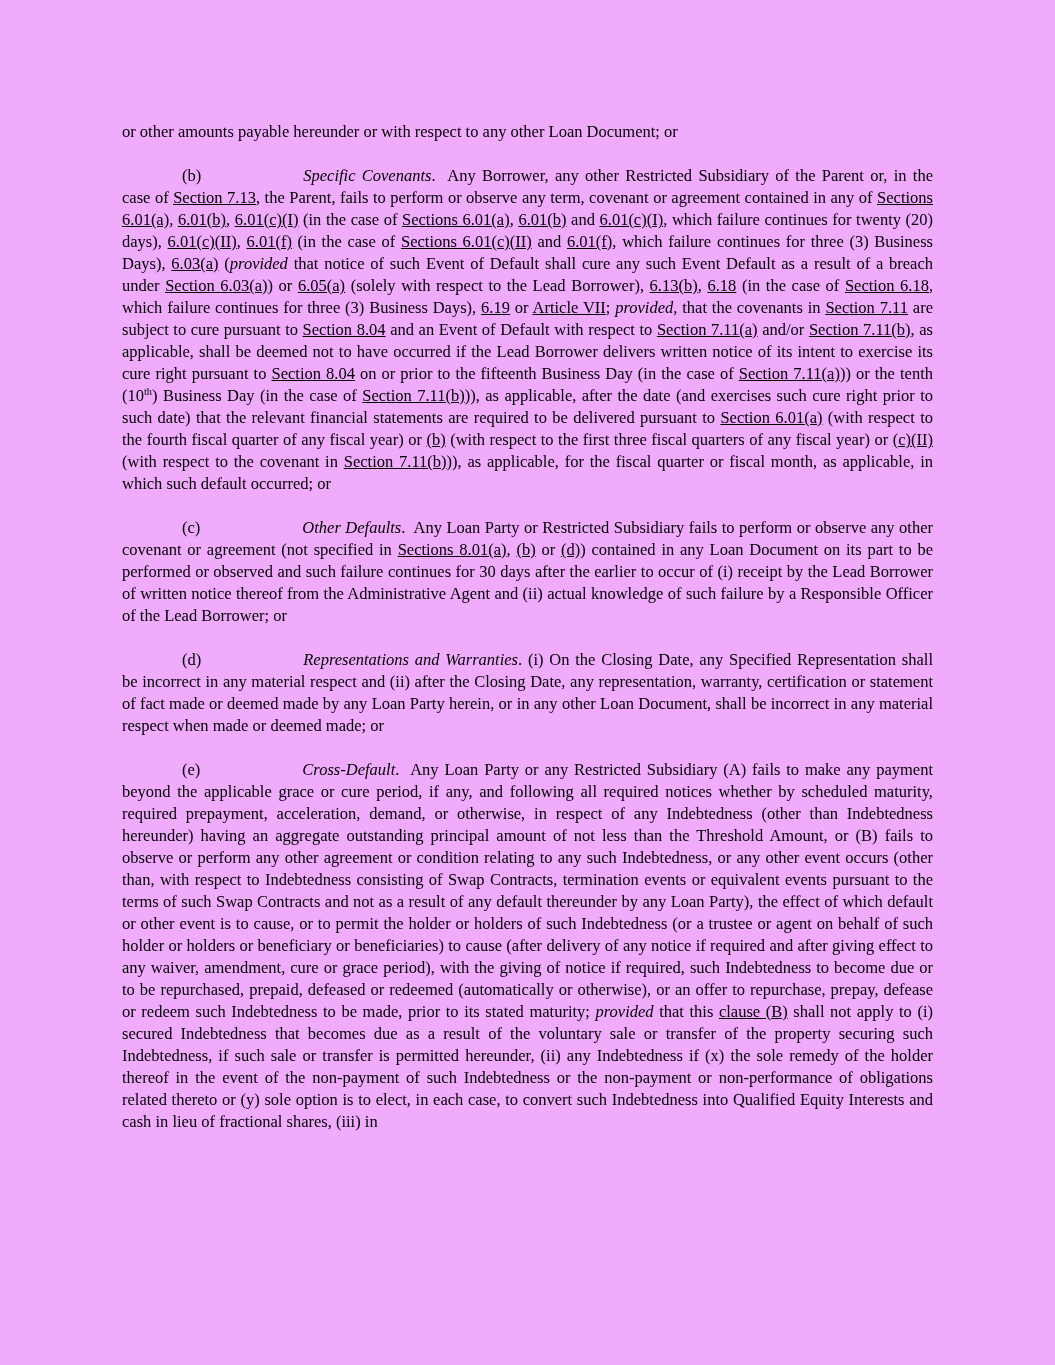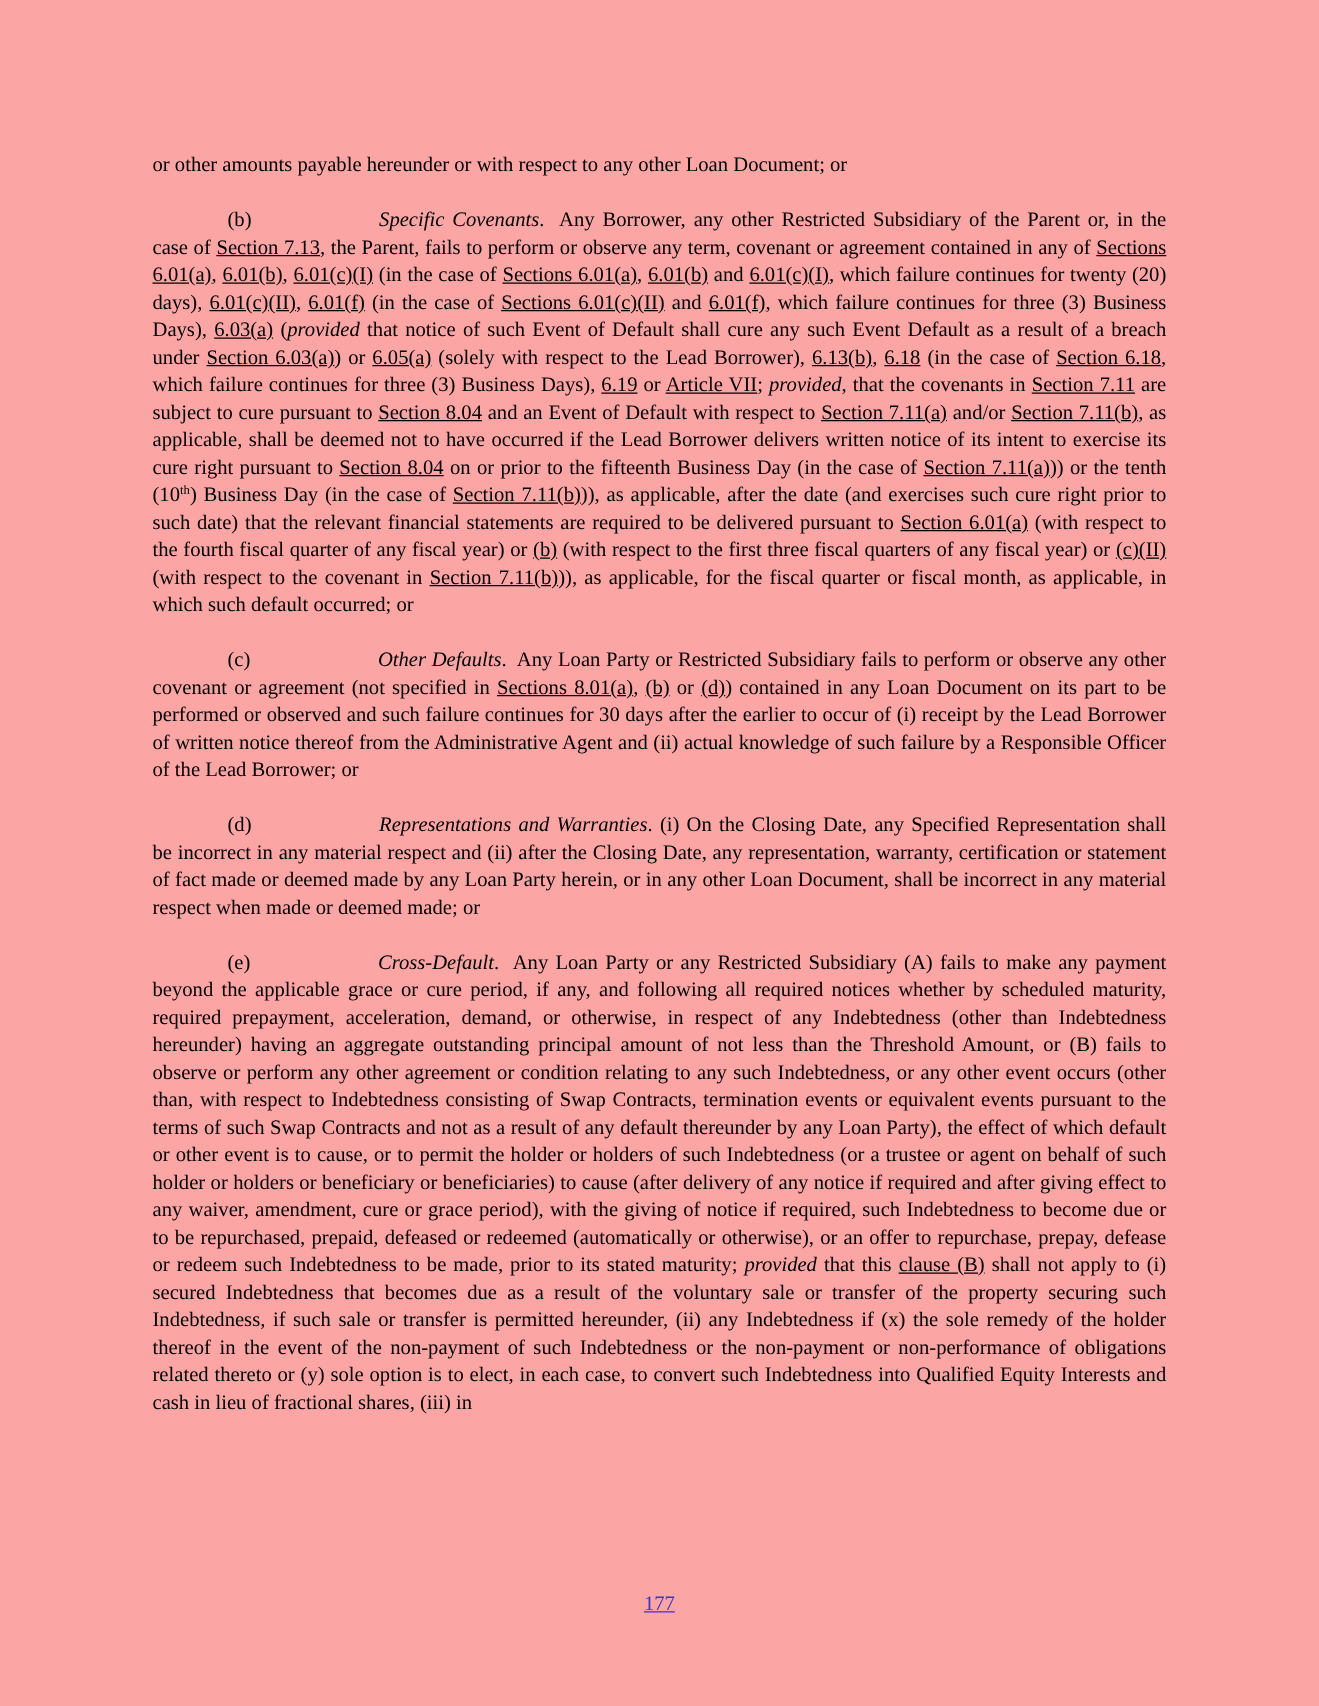--- a/index.html
+++ b/index.html
@@ -4,21 +4,21 @@
 <style>
   html, body {
     margin: 0;
     padding: 0;
     background: #ffffff;
   }
   .page {
     position: relative;
     width: 1055px;
     height: 1365px;
-    background: #fca5a5;
+    background: #f0abfc;
     box-sizing: border-box;
     padding: 121px 122px 0 122px;
     font-family: "Liberation Serif", "DejaVu Serif", serif;
     color: #000000;
     overflow: hidden;
   }
   .doc-para {
     margin: 0 0 22px 0;
     font-size: 16.5px;
     line-height: 22px;
@@ -58,16 +58,13 @@
 
 <div class="page">
   <div class="body-text">
     <p class="doc-para"><span>or other amounts payable hereunder or with respect to any other Loan Document; or</span></p>
     <p class="doc-para clause"><span>(b)</span><span class="tab"></span><i>Specific Covenants</i><span>.&nbsp; Any Borrower, any other Restricted Subsidiary of the Parent or, in the case of </span><u>Section 7.13</u><span>, the Parent, fails to perform or observe any term, covenant or agreement contained in any of </span><u>Sections 6.01(a)</u><span>, </span><u>6.01(b)</u><span>, </span><u>6.01(c)(I)</u><span> (in the case of </span><u>Sections 6.01(a)</u><span>, </span><u>6.01(b)</u><span> and </span><u>6.01(c)(I)</u><span>, which failure continues for twenty (20) days), </span><u>6.01(c)(II)</u><span>, </span><u>6.01(f)</u><span> (in the case of </span><u>Sections 6.01(c)(II)</u><span> and </span><u>6.01(f)</u><span>, which failure continues for three (3) Business Days), </span><u>6.03(a)</u><span> (</span><i>provided</i><span> that notice of such Event of Default shall cure any such Event Default as a result of a breach under </span><u>Section 6.03(a)</u><span>) or </span><u>6.05(a)</u><span> (solely with respect to the Lead Borrower), </span><u>6.13(b)</u><span>, </span><u>6.18</u><span> (in the case of </span><u>Section 6.18</u><span>, which failure continues for three (3) Business Days), </span><u>6.19</u><span> or </span><u>Article VII</u><span>; </span><i>provided</i><span>, that the covenants in </span><u>Section 7.11</u><span> are subject to cure pursuant to </span><u>Section 8.04</u><span> and an Event of Default with respect to </span><u>Section 7.11(a)</u><span> and/or </span><u>Section 7.11(b)</u><span>, as applicable, shall be deemed not to have occurred if the Lead Borrower delivers written notice of its intent to exercise its cure right pursuant to </span><u>Section 8.04</u><span> on or prior to the fifteenth Business Day (in the case of </span><u>Section 7.11(a)</u><span>)) or the tenth (10</span><sup>th</sup><span>) Business Day (in the case of </span><u>Section 7.11(b)</u><span>)), as applicable, after the date (and exercises such cure right prior to such date) that the relevant financial statements are required to be delivered pursuant to </span><u>Section 6.01(a)</u><span> (with respect to the fourth fiscal quarter of any fiscal year) or </span><u>(b)</u><span> (with respect to the first three fiscal quarters of any fiscal year) or </span><u>(c)(II)</u><span> (with respect to the covenant in </span><u>Section 7.11(b)</u><span>)), as applicable, for the fiscal quarter or fiscal month, as applicable, in which such default occurred; or</span></p>
     <p class="doc-para clause"><span>(c)</span><span class="tab"></span><i>Other Defaults</i><span>.&nbsp; Any Loan Party or Restricted Subsidiary fails to perform or observe any other covenant or agreement (not specified in </span><u>Sections 8.01(a)</u><span>, </span><u>(b)</u><span> or </span><u>(d)</u><span>) contained in any Loan Document on its part to be performed or observed and such failure continues for 30 days after the earlier to occur of (i) receipt by the Lead Borrower of written notice thereof from the Administrative Agent and (ii) actual knowledge of such failure by a Responsible Officer of the Lead Borrower; or</span></p>
     <p class="doc-para clause"><span>(d)</span><span class="tab"></span><i>Representations and Warranties</i><span>. (i) On the Closing Date, any Specified Representation shall be incorrect in any material respect and (ii) after the Closing Date, any representation, warranty, certification or statement of fact made or deemed made by any Loan Party herein, or in any other Loan Document, shall be incorrect in any material respect when made or deemed made; or</span></p>
     <p class="doc-para clause"><span>(e)</span><span class="tab"></span><i>Cross-Default</i><span>.&nbsp; Any Loan Party or any Restricted Subsidiary (A) fails to make any payment beyond the applicable grace or cure period, if any, and following all required notices whether by scheduled maturity, required prepayment, acceleration, demand, or otherwise, in respect of any Indebtedness (other than Indebtedness hereunder) having an aggregate outstanding principal amount of not less than the Threshold Amount, or (B) fails to observe or perform any other agreement or condition relating to any such Indebtedness, or any other event occurs (other than, with respect to Indebtedness consisting of Swap Contracts, termination events or equivalent events pursuant to the terms of such Swap Contracts and not as a result of any default thereunder by any Loan Party), the effect of which default or other event is to cause, or to permit the holder or holders of such Indebtedness (or a trustee or agent on behalf of such holder or holders or beneficiary or beneficiaries) to cause (after delivery of any notice if required and after giving effect to any waiver, amendment, cure or grace period), with the giving of notice if required, such Indebtedness to become due or to be repurchased, prepaid, defeased or redeemed (automatically or otherwise), or an offer to repurchase, prepay, defease or redeem such Indebtedness to be made, prior to its stated maturity; </span><i>provided</i><span> that this </span><u>clause (B)</u><span> shall not apply to (i) secured Indebtedness that becomes due as a result of the voluntary sale or transfer of the property securing such Indebtedness, if such sale or transfer is permitted hereunder, (ii) any Indebtedness if (x) the sole remedy of the holder thereof in the event of the non-payment of such Indebtedness or the non-payment or non-performance of obligations related thereto or (y) sole option is to elect, in each case, to convert such Indebtedness into Qualified Equity Interests and cash in lieu of fractional shares, (iii) in</span></p>
   </div>
 
-  <div class="footer">
-    <a href="#" class="page-number" style="color: rgb(53, 53, 205);">177</a>
-  </div>
 </div>
 
 </body></html>

